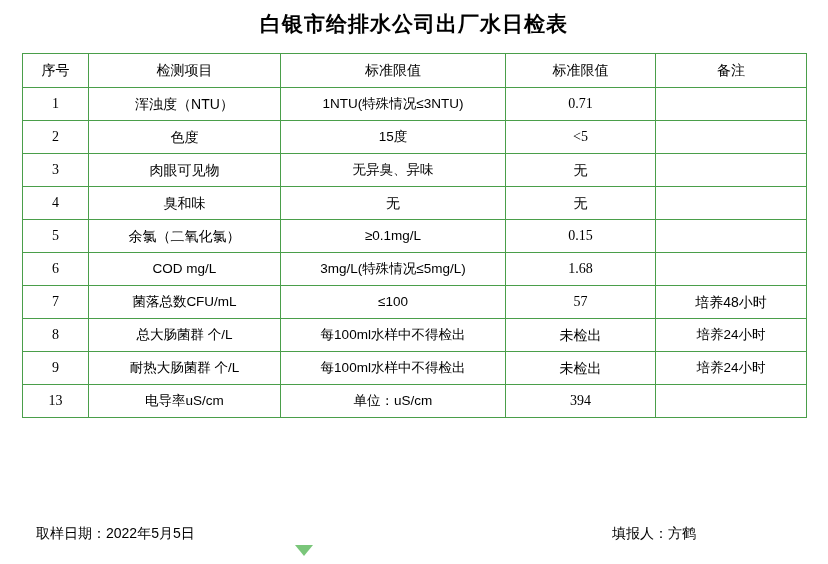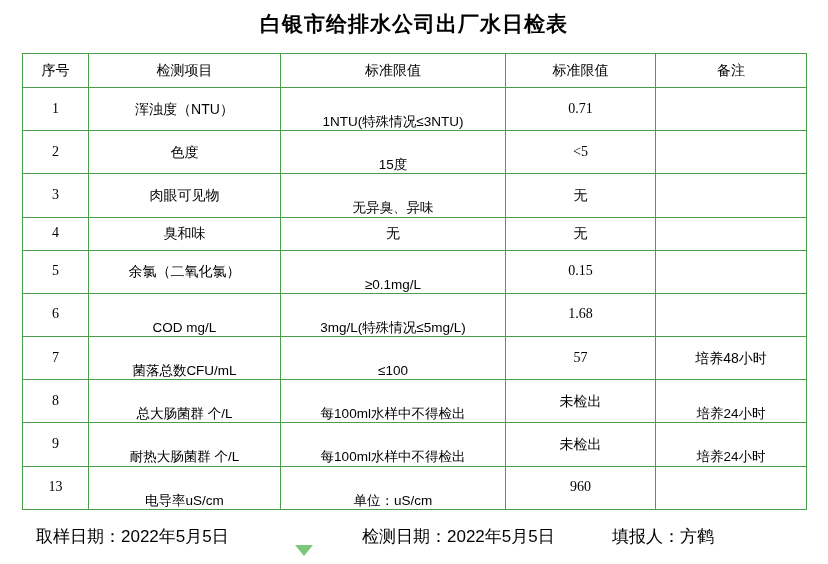--- a/index.html
+++ b/index.html
@@ -61,29 +61,29 @@
   col.c5 { width: 151px; }
 
   .cell-inner {
     display: block;
     line-height: 1.2;
     padding: 0 3px;
     white-space: nowrap;
     overflow: hidden;
   }
   .num { font-family: "Liberation Serif", serif; font-size: 14px; }
-  .mixed { font-size: 13.5px; margin-top: 26px; }
+  .mixed { font-size: 13.5px; }
 
   .footer {
     position: absolute;
     left: 22px;
     top: 521px;
     width: 784px;
     height: 34px;
-    font-size: 17px;
+    font-size: 14px;
   }
   .footer .f-item {
     position: absolute;
     top: 4px;
     white-space: nowrap;
   }
   .f-sample { left: 14px; }
   .f-test { left: 340px; }
   .f-reporter { left: 590px; }
 
@@ -290,30 +290,29 @@
         <td>
             <span class="cell-inner num">13</span>
           </td>
         <td>
             <span class="cell-inner mixed">电导率uS/cm</span>
           </td>
         <td>
             <span class="cell-inner mixed">单位：uS/cm</span>
           </td>
         <td>
-            <span class="cell-inner num">960</span>
+            <span class="cell-inner num">394</span>
           </td>
         <td>
             <span class="cell-inner"></span>
           </td>
       </tr>
     </tbody>
   </table>
 
   <div class="footer">
     <div class="f-item f-sample">取样日期：2022年5月5日</div>
-    <div class="f-item f-test">检测日期：2022年5月5日</div>
     <div class="f-item f-reporter">填报人：方鹤</div>
   </div>
 
   <div class="corner-mark"></div>
 
 </div>
 
 </body></html>

